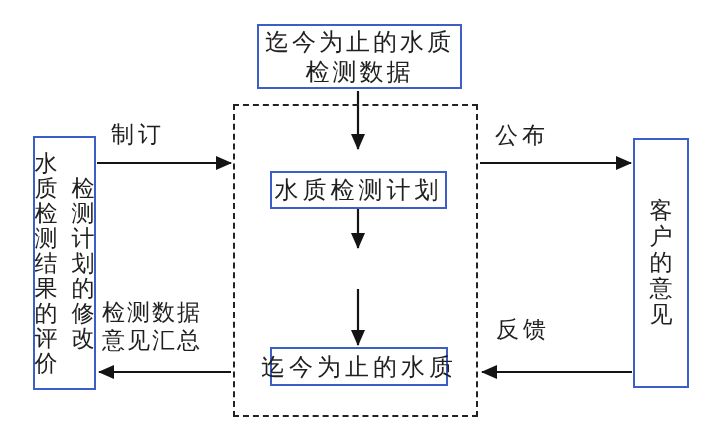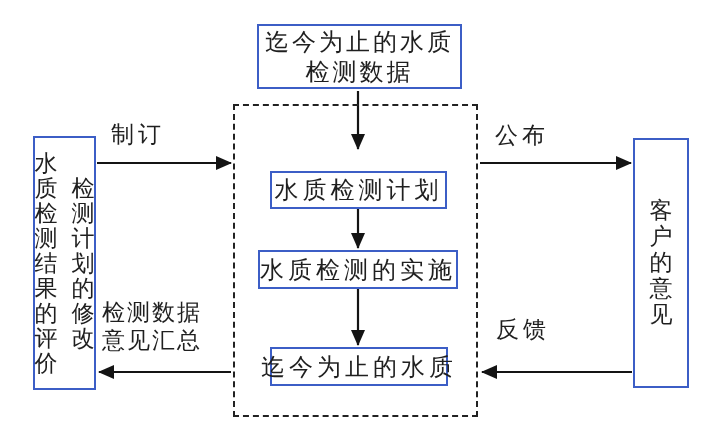--- a/index.html
+++ b/index.html
@@ -113,21 +113,20 @@
   </svg>
 
   <div class="box top-box">
     <div>迄今为止的水质</div>
     <div>检测数据</div>
   </div>
 
   <div class="dashed-box"></div>
 
   <div class="box proc-box proc-1">水质检测计划</div>
-  <div class="box proc-box proc-2">水质检测的实施</div>
   <div class="box proc-box proc-3">迄今为止的水质</div>
 
   <div class="box side-box left-box">
     <div class="vcol">水质检测结果的评价</div>
     <div class="vcol">检测计划的修改</div>
   </div>
 
   <div class="box side-box right-box">
     <div class="vcol">客户的意见</div>
   </div>

